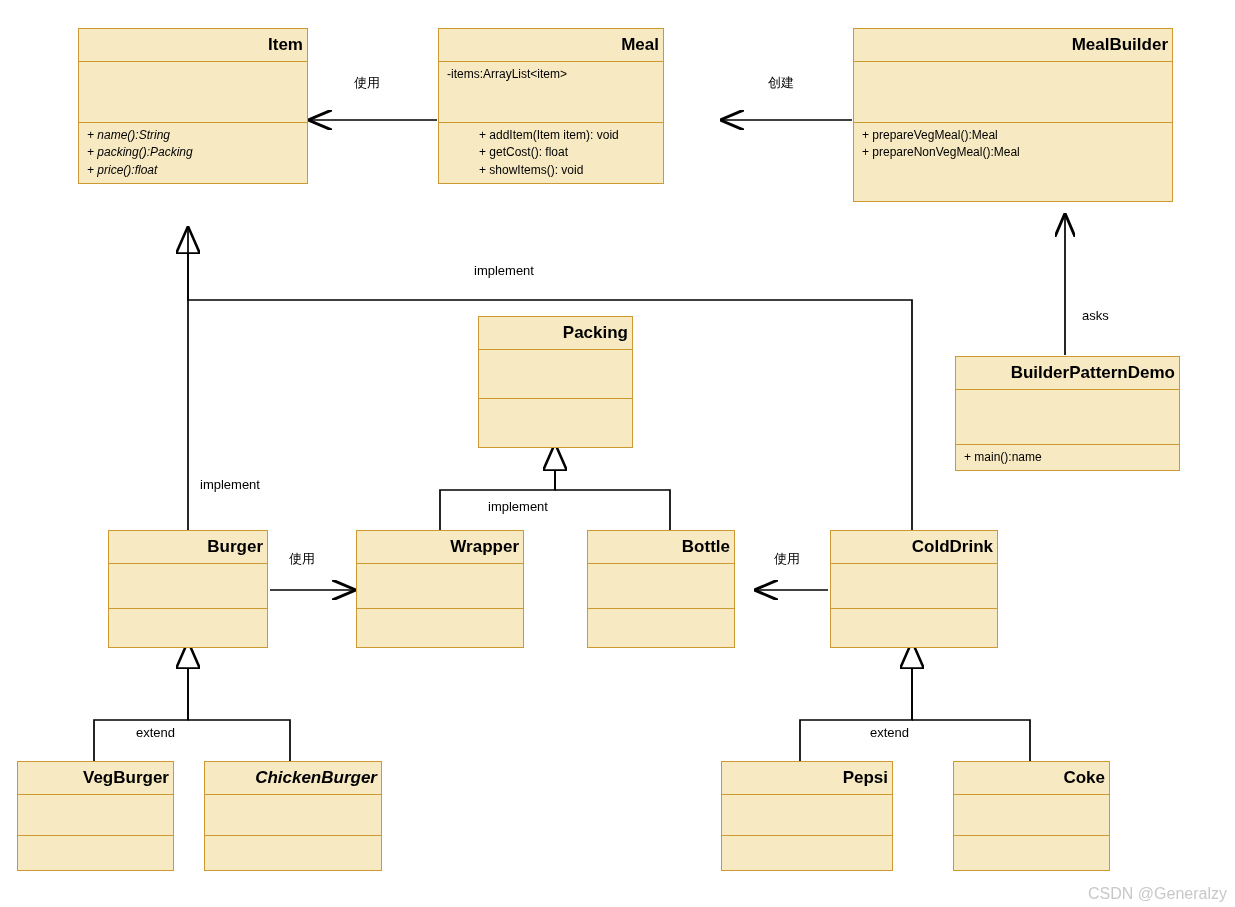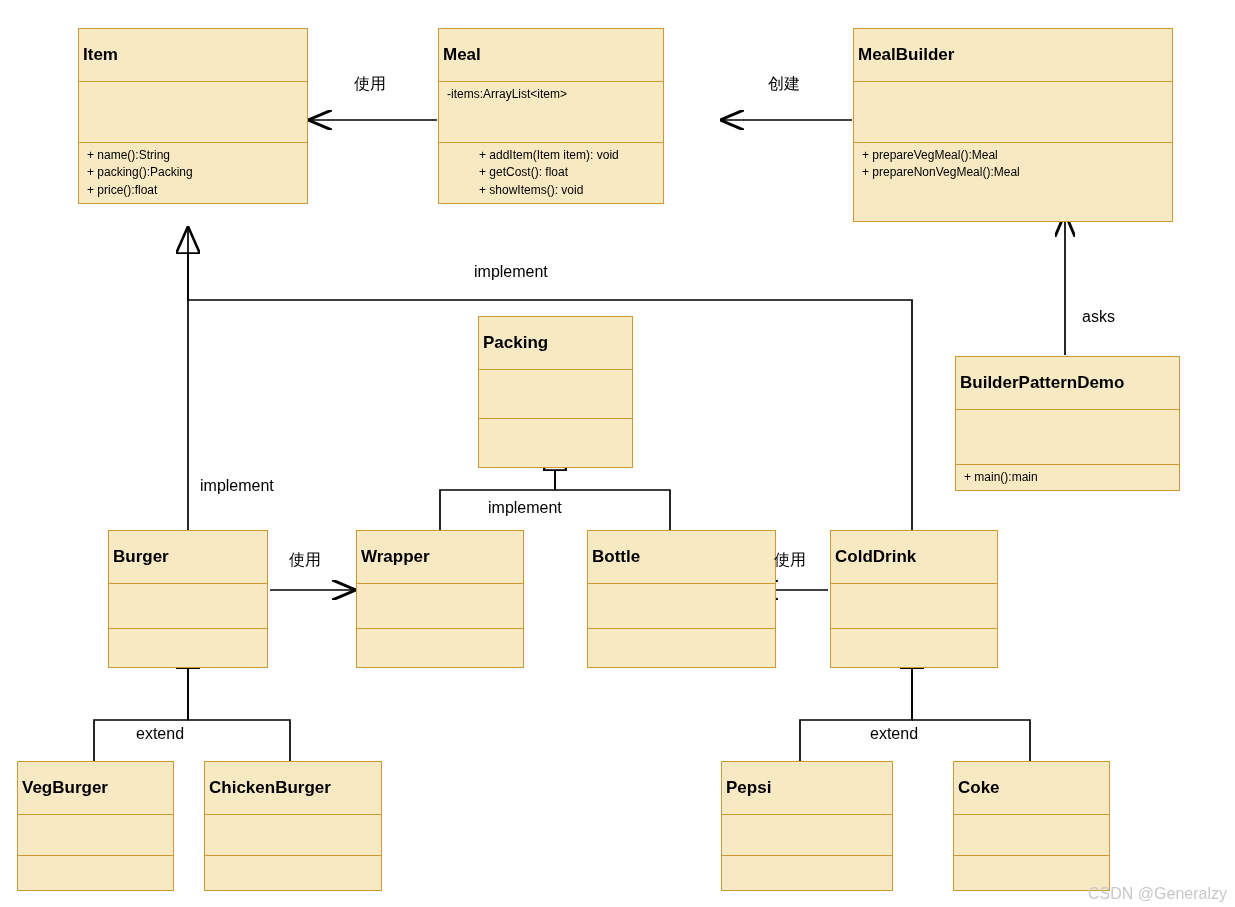--- a/index.html
+++ b/index.html
@@ -11,37 +11,37 @@
     height: 907px;
     position: relative;
   }
   .uml-box {
     position: absolute;
     background: #f7e9c2;
     border: 1.5px solid #cc9933;
     box-sizing: border-box;
   }
   .uml-title {
-    text-align: left;
+    text-align: right;
     font-weight: bold;
     font-size: 17px;
-    padding: 16px 4px;
+    padding: 6px 4px;
     border-bottom: 1px solid #cc9933;
   }
   .uml-sec {
     border-bottom: 1px solid #cc9933;
     font-size: 12px;
     padding: 4px 8px;
     min-height: 14px;
     line-height: 1.45;
   }
   .uml-sec:last-child { border-bottom: none; }
   .lbl {
     position: absolute;
-    font-size: 16px;
+    font-size: 13px;
     color: #000;
     background: transparent;
   }
   .watermark {
     position: absolute;
     right: 8px;
     bottom: 4px;
     font-size: 16px;
     color: #c8c8c8;
     font-family: Arial, sans-serif;
@@ -84,21 +84,21 @@
   <line x1="188" y1="720" x2="188" y2="643" stroke="#000" stroke-width="1.7" marker-end="url(#tri)"></line>
 
   <polyline points="800,761 800,720 912,720 912,643" fill="none" stroke="#000" stroke-width="1.7"></polyline>
   <polyline points="1030,761 1030,720 912,720" fill="none" stroke="#000" stroke-width="1.7"></polyline>
   <line x1="912" y1="720" x2="912" y2="643" stroke="#000" stroke-width="1.7" marker-end="url(#tri)"></line>
 </svg>
 
 <div class="uml-box" style="left:78px; top:28px; width:230px;">
   <div class="uml-title">Item</div>
   <div class="uml-sec" style="min-height:52px"></div>
-  <div class="uml-sec" style="white-space:pre;">+ name():String
+  <div class="uml-sec" style="white-space:pre;font-style:italic;">+ name():String
 + packing():Packing
 + price():float</div>
 </div>
 
 <div class="uml-box" style="left:438px; top:28px; width:226px;">
   <div class="uml-title">Meal</div>
   <div class="uml-sec" style="min-height:52px;">-items:ArrayList&lt;item&gt;</div>
   <div class="uml-sec" style="white-space:pre;padding-left:40px;">+ addItem(Item item): void
 + getCost(): float
 + showItems(): void</div>
@@ -113,54 +113,54 @@
 
 <div class="uml-box" style="left:478px; top:316px; width:155px;">
   <div class="uml-title">Packing</div>
   <div class="uml-sec" style="min-height:40px"></div>
   <div class="uml-sec" style="min-height:40px"></div>
 </div>
 
 <div class="uml-box" style="left:955px; top:356px; width:225px;">
   <div class="uml-title">BuilderPatternDemo</div>
   <div class="uml-sec" style="min-height:46px"></div>
-  <div class="uml-sec" style="white-space:pre;">+ main():main</div>
+  <div class="uml-sec" style="white-space:pre;">+ main():name</div>
 </div>
 
 <div class="uml-box" style="left:108px; top:530px; width:160px;">
   <div class="uml-title">Burger</div>
   <div class="uml-sec" style="min-height:36px"></div>
   <div class="uml-sec" style="min-height:30px"></div>
 </div>
 
 <div class="uml-box" style="left:356px; top:530px; width:168px;">
   <div class="uml-title">Wrapper</div>
   <div class="uml-sec" style="min-height:36px"></div>
   <div class="uml-sec" style="min-height:30px"></div>
 </div>
 
-<div class="uml-box" style="left:587px; top:530px; width:189px;">
+<div class="uml-box" style="left:587px; top:530px; width:148px;">
   <div class="uml-title">Bottle</div>
   <div class="uml-sec" style="min-height:36px"></div>
   <div class="uml-sec" style="min-height:30px"></div>
 </div>
 
 <div class="uml-box" style="left:830px; top:530px; width:168px;">
   <div class="uml-title">ColdDrink</div>
   <div class="uml-sec" style="min-height:36px"></div>
   <div class="uml-sec" style="min-height:30px"></div>
 </div>
 
 <div class="uml-box" style="left:17px; top:761px; width:157px;">
   <div class="uml-title">VegBurger</div>
   <div class="uml-sec" style="min-height:32px"></div>
   <div class="uml-sec" style="min-height:26px"></div>
 </div>
 
-<div class="uml-box" style="left:204px; top:761px; width:178px;">
+<div class="uml-box" style="left:204px; top:761px; width:178px;font-style:italic;">
   <div class="uml-title">ChickenBurger</div>
   <div class="uml-sec" style="min-height:32px"></div>
   <div class="uml-sec" style="min-height:26px"></div>
 </div>
 
 <div class="uml-box" style="left:721px; top:761px; width:172px;">
   <div class="uml-title">Pepsi</div>
   <div class="uml-sec" style="min-height:32px"></div>
   <div class="uml-sec" style="min-height:26px"></div>
 </div>

